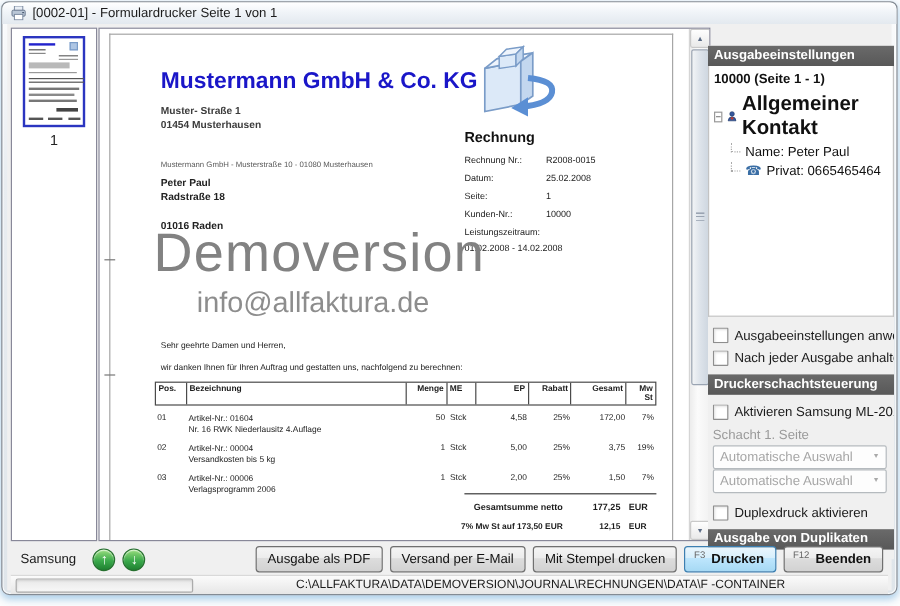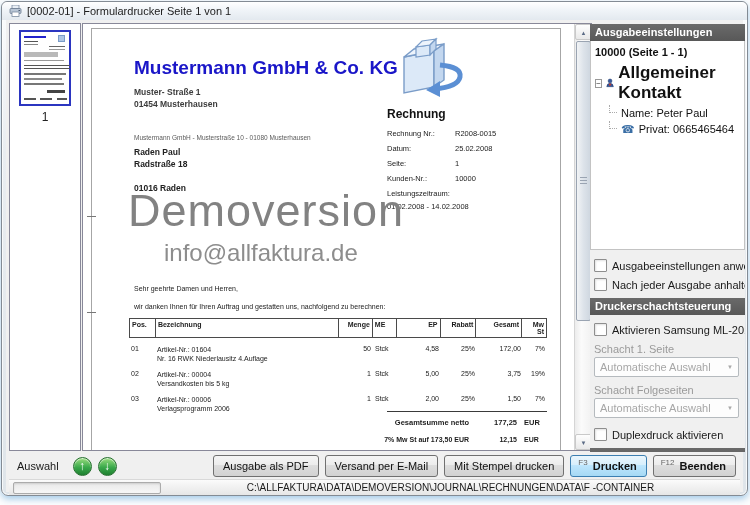--- a/index.html
+++ b/index.html
@@ -86,21 +86,21 @@
   .vscroll { position:absolute; right:0; top:0; bottom:0; width:17px; background:linear-gradient(to right,#ececec,#fbfbfb 40%,#f2f2f2); border-left:1px solid #d5d5d5; }
   .sb-btn { position:absolute; left:0; width:17px; height:16px; text-align:center; font-size:6px; color:#5b6b85; line-height:16px;
     background:linear-gradient(#fefefe,#e9e9e9); border:1px solid #c9c9c9; border-radius:2px; cursor:pointer; }
   .sb-btn.up { top:0; } .sb-btn.down { bottom:0; }
   .sb-thumb { position:absolute; left:1px; top:17px; width:15px; height:280px; border:1px solid #9aa4b2;
     border-radius:2px; background:linear-gradient(to right,#f2f4f6,#dde3ea 50%,#cfd7e0); cursor:grab; }
   .sb-thumb .grip { position:absolute; left:3px; right:3px; top:50%; height:7px; margin-top:-4px;
     background:repeating-linear-gradient(#9aa4b2 0 1px, transparent 1px 3px); }
 
   
-  .right-panel { position:absolute; left:584px; top:4px; width:155px; height:428px; background:#f0f0f0; overflow:hidden; }
+  .right-panel { position:absolute; left:584px; top:18px; width:155px; height:428px; background:#f0f0f0; overflow:hidden; }
   .sec-header { height:17px; background:linear-gradient(#6a6a6a,#585858); color:#ffffff; font-size:11px; font-weight:bold;
     line-height:17px; padding-left:5px; white-space:nowrap; overflow:hidden; }
   .tree-box { height:209px; background:#ffffff; border:1px solid #c3c3c3; border-top:none; padding:5px 4px; position:relative; }
   .tree-root { font-size:11px; font-weight:bold; color:#111; }
   .tree-node { display:flex; align-items:center; gap:4px; margin-top:5px; cursor:pointer; }
   .expander { width:9px; height:9px; border:1px solid #999; background:#fff; font-size:8px; line-height:7px; text-align:center; color:#333; }
   .node-label { font-size:17px; font-weight:bold; color:#111; }
   .tree-child { display:flex; align-items:center; gap:4px; margin-top:4px; margin-left:14px; position:relative; cursor:pointer; }
   .tree-child .stub { width:8px; height:8px; border-left:1px dotted #aaa; border-bottom:1px dotted #aaa; margin-top:-8px; }
   .child-label { font-size:11px; color:#111; white-space:nowrap; }
@@ -204,21 +204,21 @@
 
         <div class="doc-title">Rechnung</div>
         <div class="frow f0"><span>Rechnung Nr.:</span><span class="fvalue">R2008-0015</span></div>
         <div class="frow f1"><span>Datum:</span><span class="fvalue">25.02.2008</span></div>
         <div class="frow f2"><span>Seite:</span><span class="fvalue">1</span></div>
         <div class="frow f3"><span>Kunden-Nr.:</span><span class="fvalue">10000</span></div>
         <div class="frow f4"><span>Leistungszeitraum:</span><span class="fvalue"></span></div>
         <div class="period">01.02.2008  -  14.02.2008</div>
 
         <div class="sender">Mustermann GmbH - Musterstraße 10 - 01080 Musterhausen</div>
-        <div class="rcpt r0">Raden Paul</div>
+        <div class="rcpt r0">Peter Paul</div>
         <div class="rcpt r1">Radstraße 18</div>
         <div class="rcpt r2">01016 Raden</div>
 
         <div class="wm-title">Demoversion</div>
         <div class="wm-mail">info@allfaktura.de</div>
 
         <div class="greet">Sehr geehrte Damen und Herren,</div>
         <div class="intro">wir danken Ihnen für Ihren Auftrag und gestatten uns, nachfolgend zu berechnen:</div>
 
         <div class="itable">
@@ -338,37 +338,36 @@
         <span class="chk"></span>
         <span class="chk-label">Aktivieren Samsung ML-2010 Se</span>
       </div>
 
       <div class="gray-label">Schacht 1. Seite</div>
       <div class="dd disabled">
         <span class="dd-text">Automatische Auswahl</span>
         <span class="dd-arrow">▼</span>
       </div>
 
-      <div class="gray-label">Schacht Folgeseiten</div>
       <div class="dd disabled">
         <span class="dd-text">Automatische Auswahl</span>
         <span class="dd-arrow">▼</span>
       </div>
 
       <div class="chk-row" style="margin-top:10px;">
         <span class="chk"></span>
         <span class="chk-label">Duplexdruck aktivieren</span>
       </div>
 
       <div class="sec-header" style="margin-top:7px;">Ausgabe von Duplikaten</div>
 
     </div>
 
     <div class="toolbar">
-      <span class="tb-label">Auswahl</span>
+      <span class="tb-label">Samsung</span>
       <div class="nav-btn">↑</div>
       <div class="nav-btn">↓</div>
 
       <div class="btn-group">
         <button class="vbtn">Ausgabe als PDF</button>
         <button class="vbtn">Versand per E-Mail</button>
         <button class="vbtn">Mit Stempel drucken</button>
         <button class="vbtn primary">
           <span class="fkey">F3</span>
           <span>Drucken</span>

